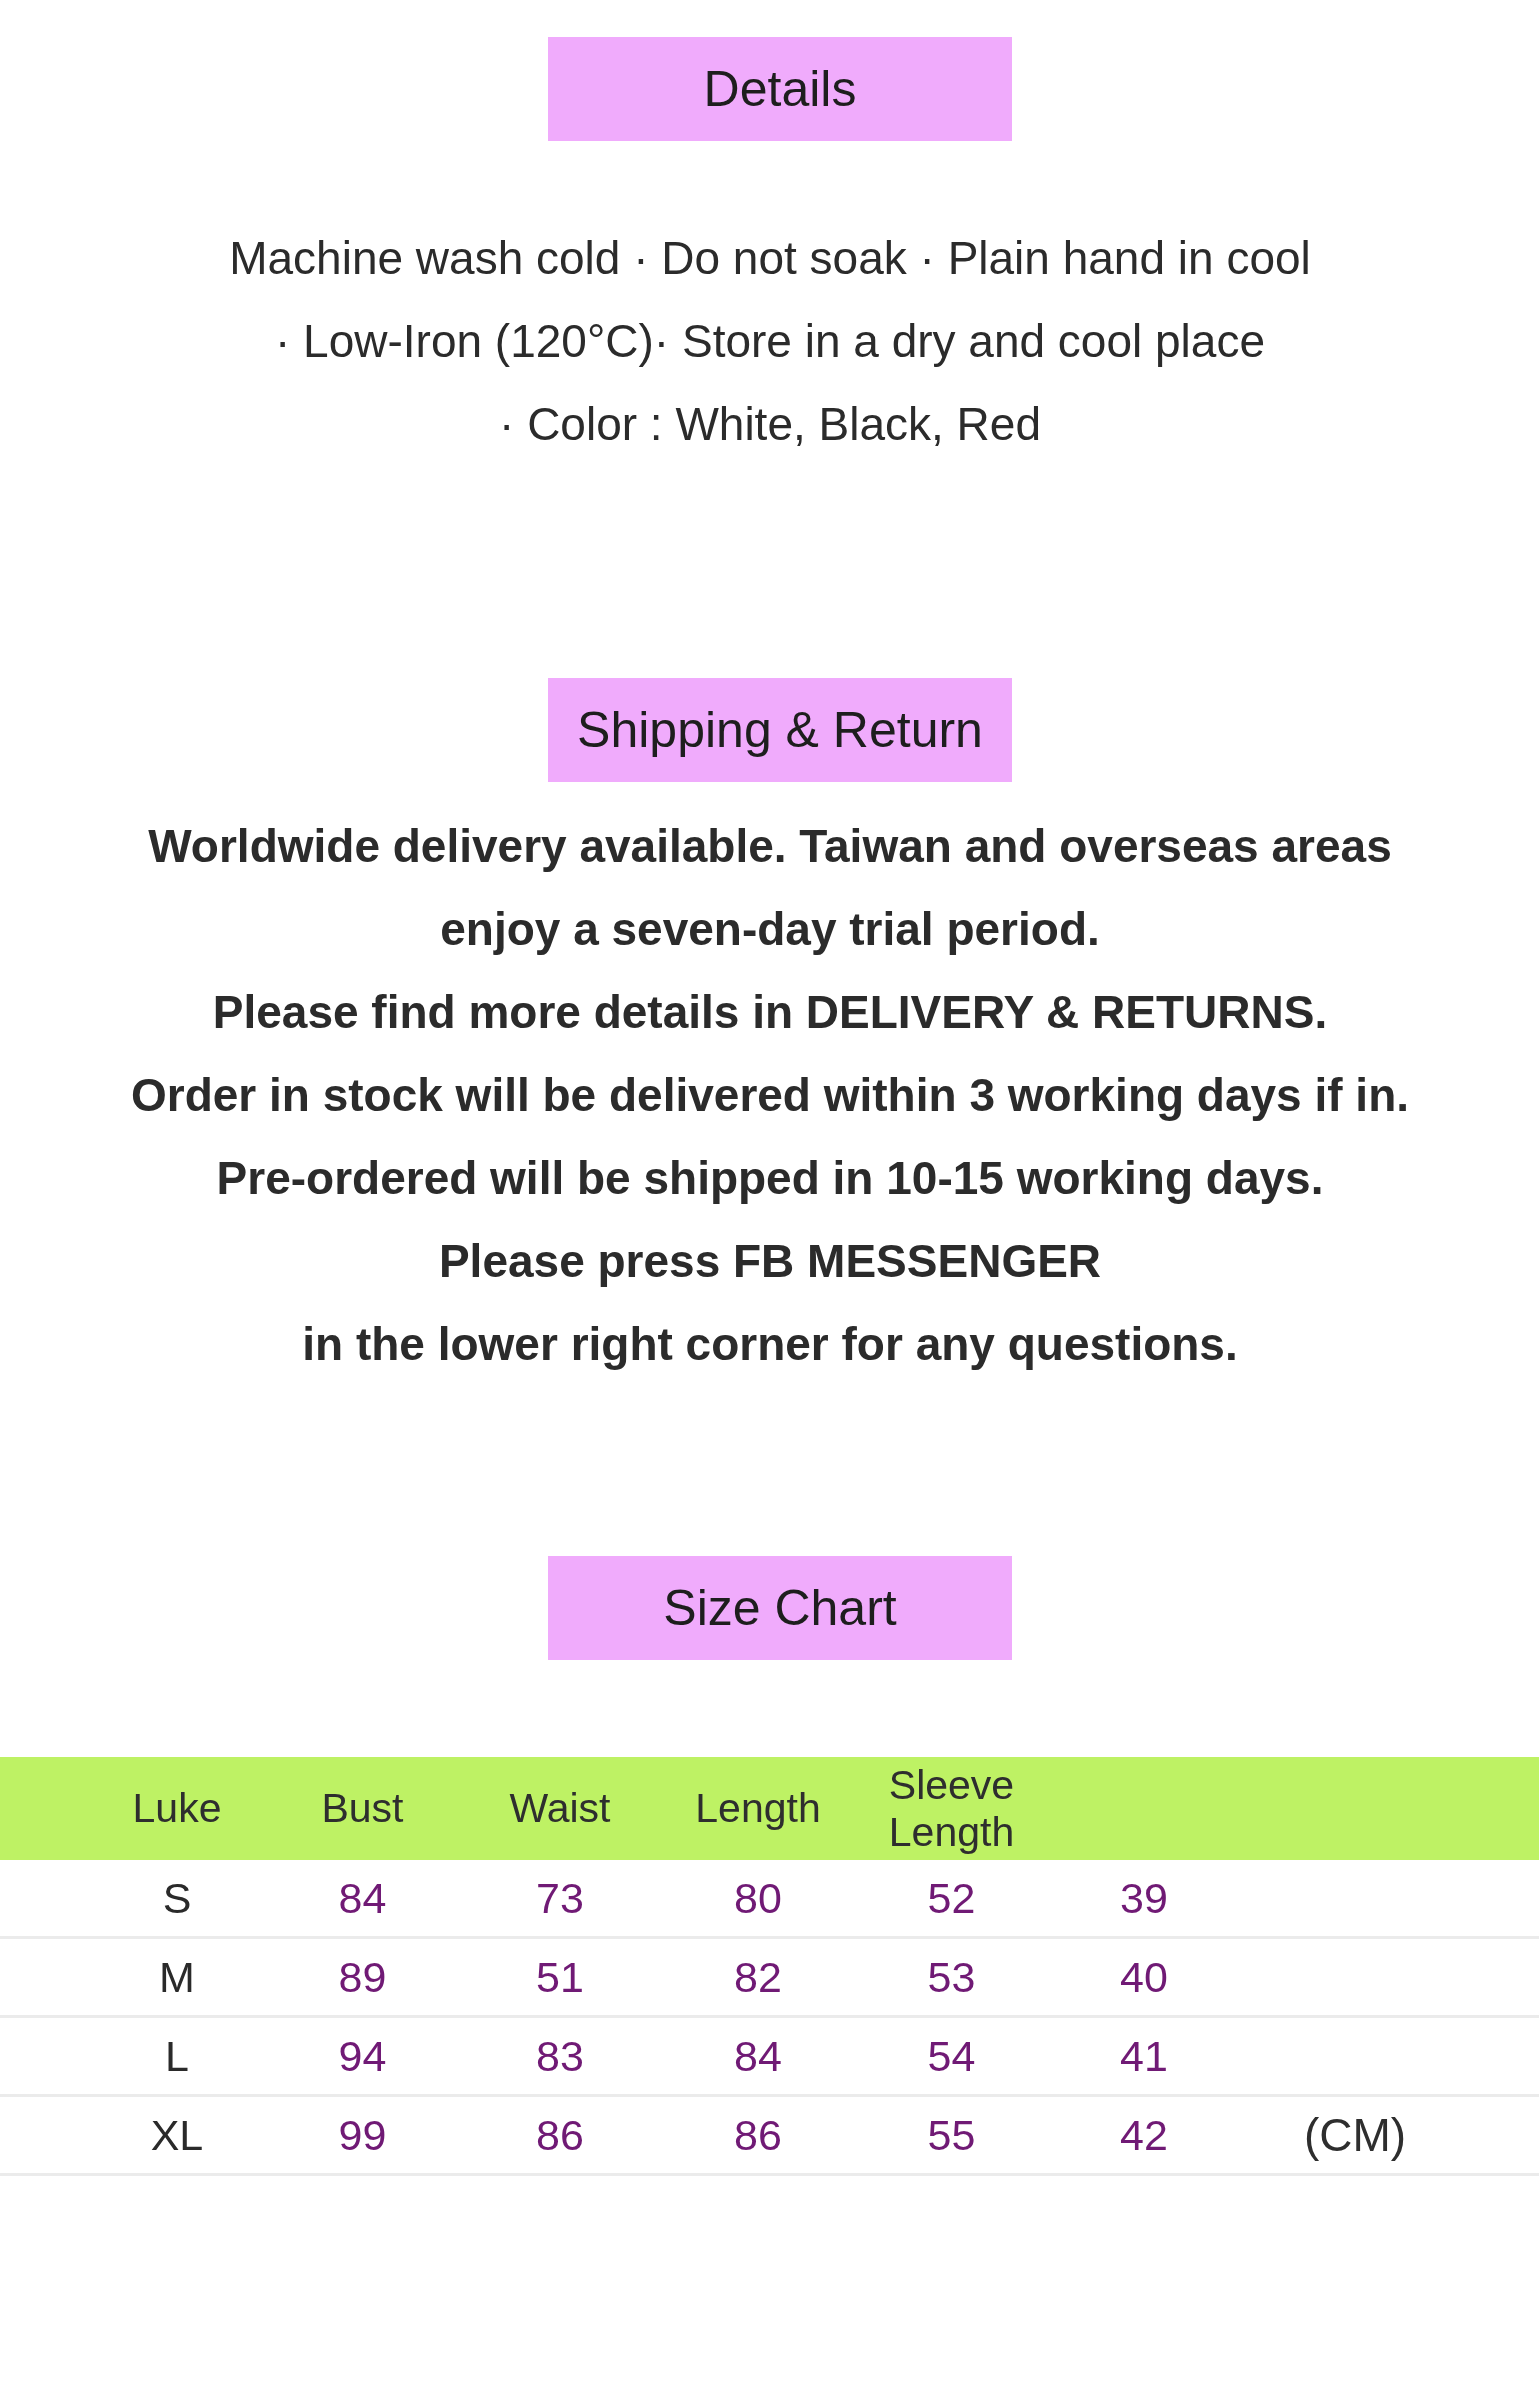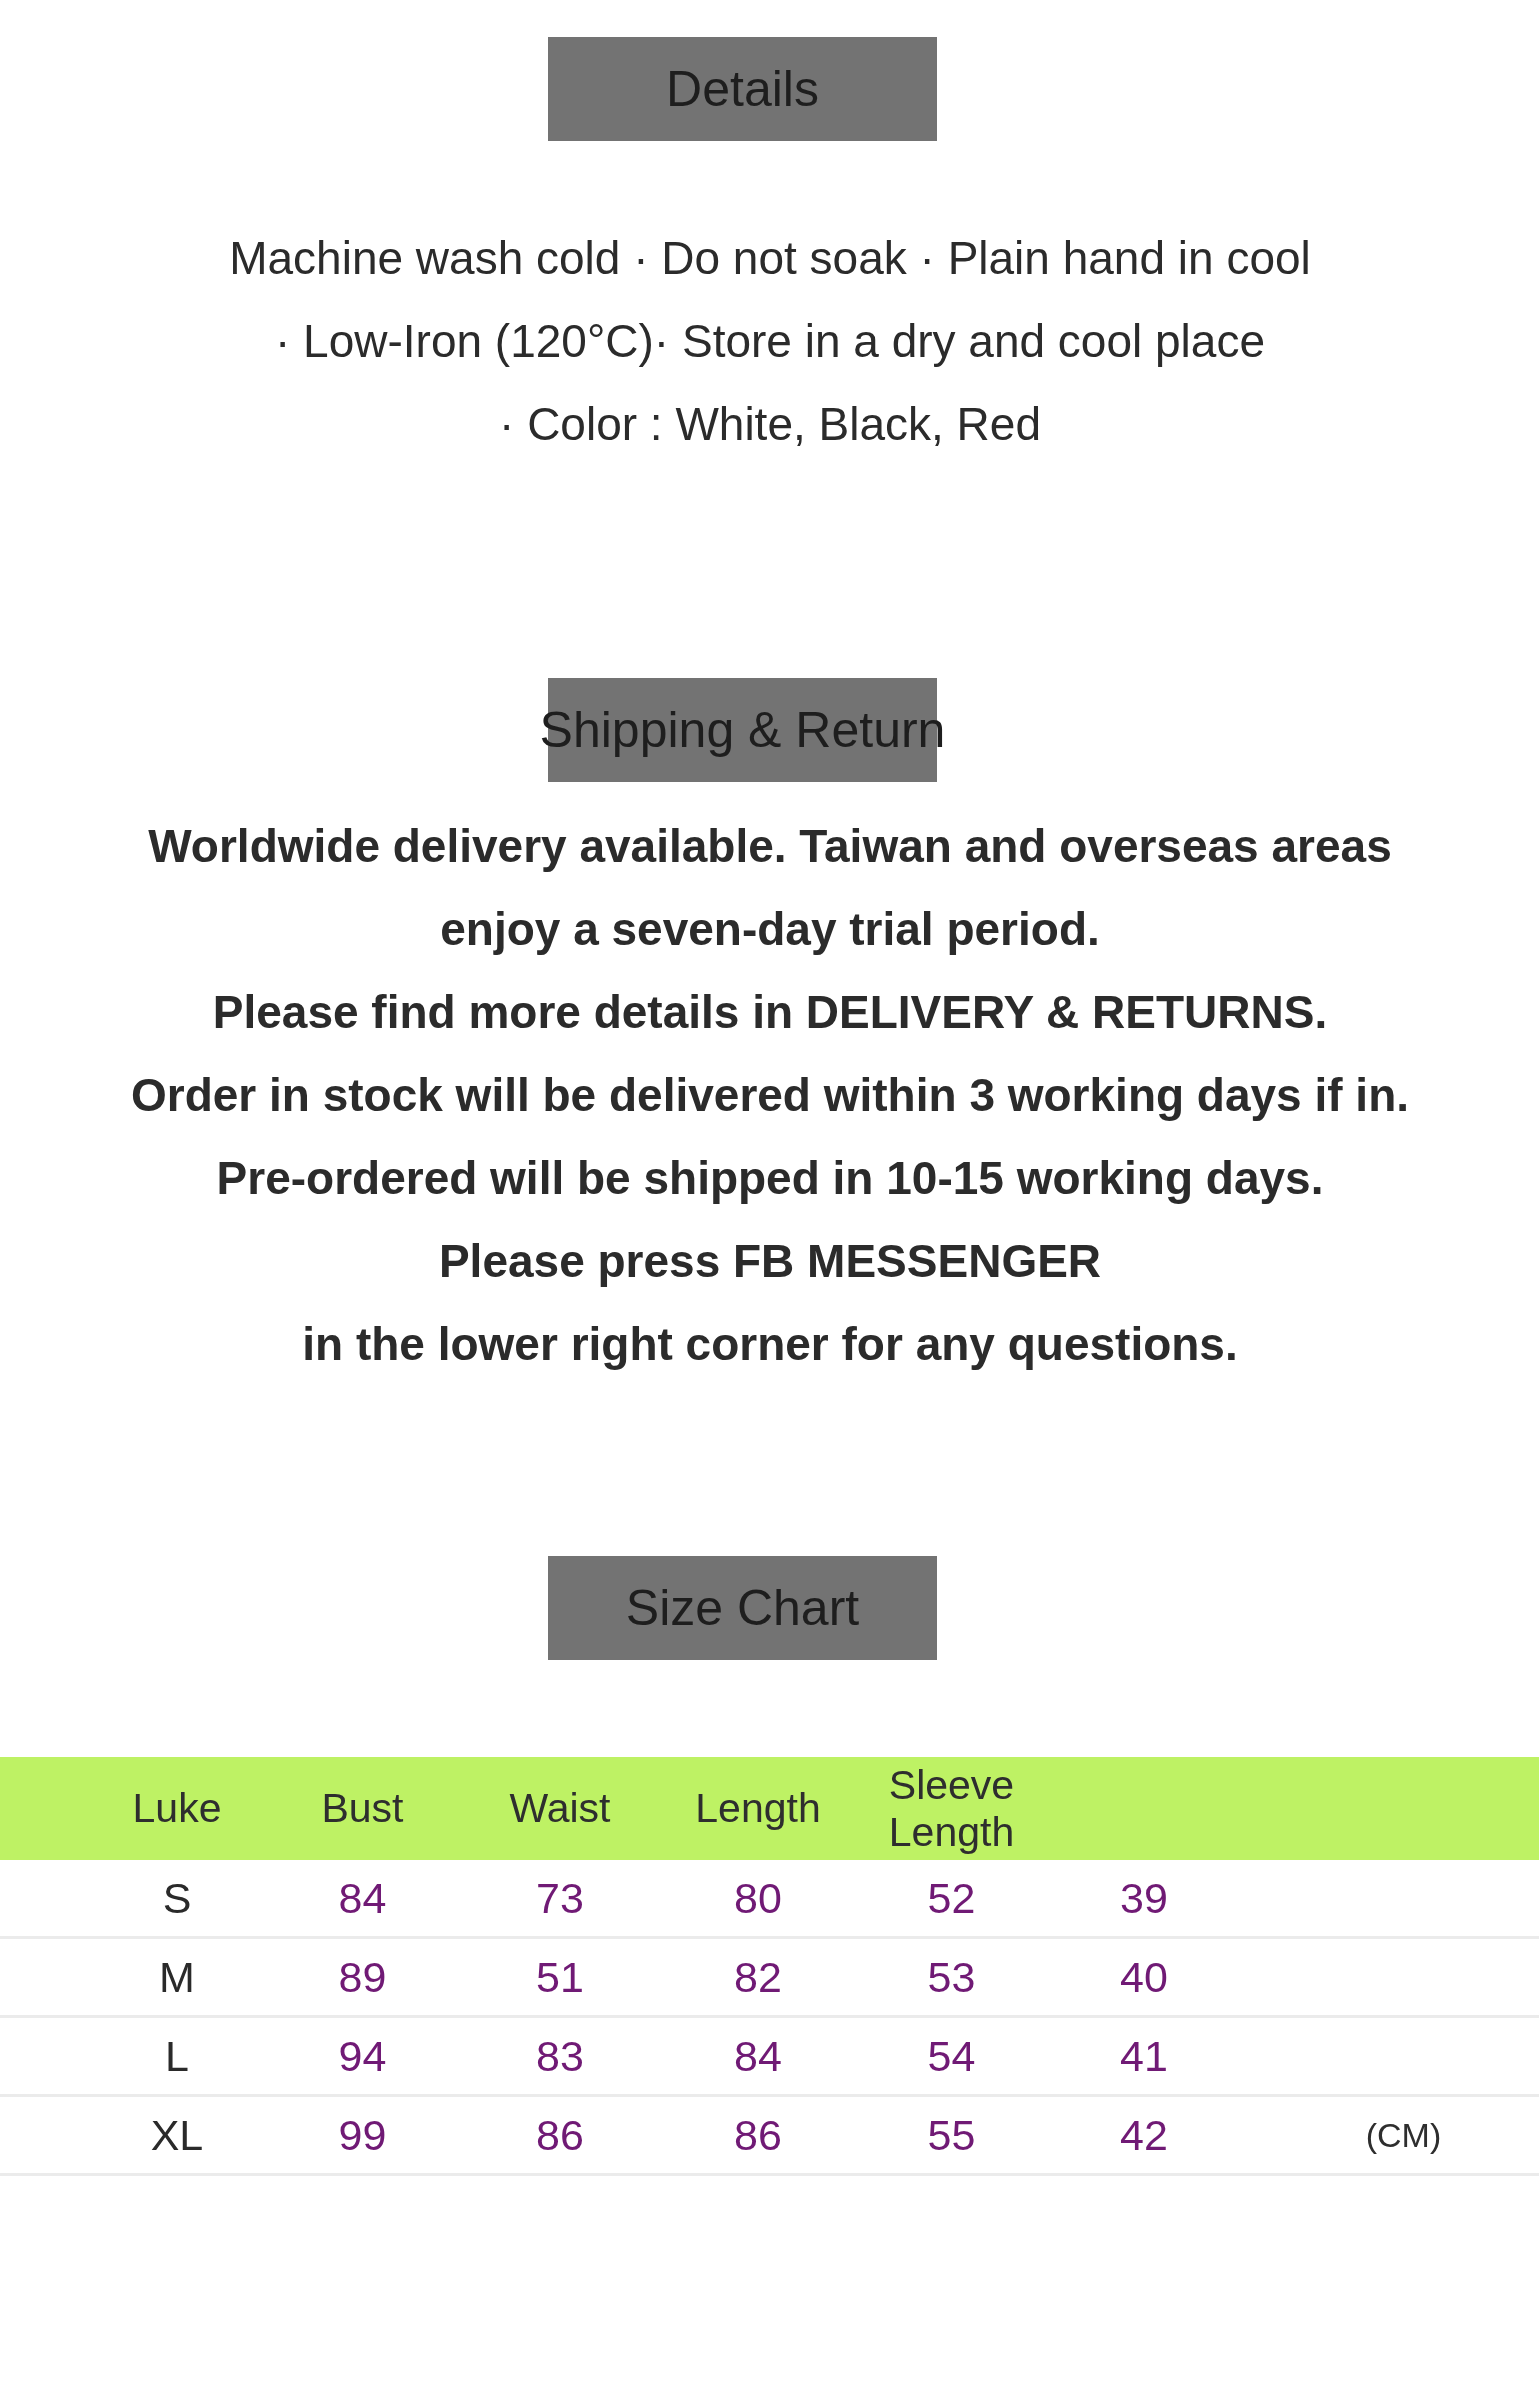--- a/index.html
+++ b/index.html
@@ -10,23 +10,23 @@
     background: #ffffff;
     font-family: "Liberation Sans", sans-serif;
     font-weight: 300;
     overflow: hidden;
   }
 
   
   .section-header {
     position: absolute;
     left: 548px;
-    width: 389px;
+    width: 464px;
     height: 104px;
-    background: #737373;
+    background: #f0abfc;
     display: flex;
     align-items: center;
     justify-content: center;
     font-size: 50px;
     color: #1e1e1e;
     white-space: nowrap;
   }
   #details-header   { top: 37px; }
   #shipping-header  { top: 664px; margin-top: 14px; }
   #sizechart-header { top: 1556px; }
@@ -79,24 +79,24 @@
   }
   .t-body-row .t-cell {
     font-size: 43px;
     color: #701a75;
   }
   .t-body-row .t-cell:first-child { color: #2a2a2a; }
   
   .t-row .t-cell:nth-child(1) { padding-left: 88px; }
   .t-row .t-cell:nth-child(6) { padding-right: 64px; }
   .t-row .t-cell:nth-child(7) {
-    text-align: center;
+    text-align: left;
     padding-right: 36px;
     color: #2e2e2e;
-    font-size: 34px;
+    font-size: 46px;
   }
 </style>
 </head>
 <body>
 
 <div id="page">
 
   <div id="details-header" class="section-header">
     <span>Details</span>
   </div>

